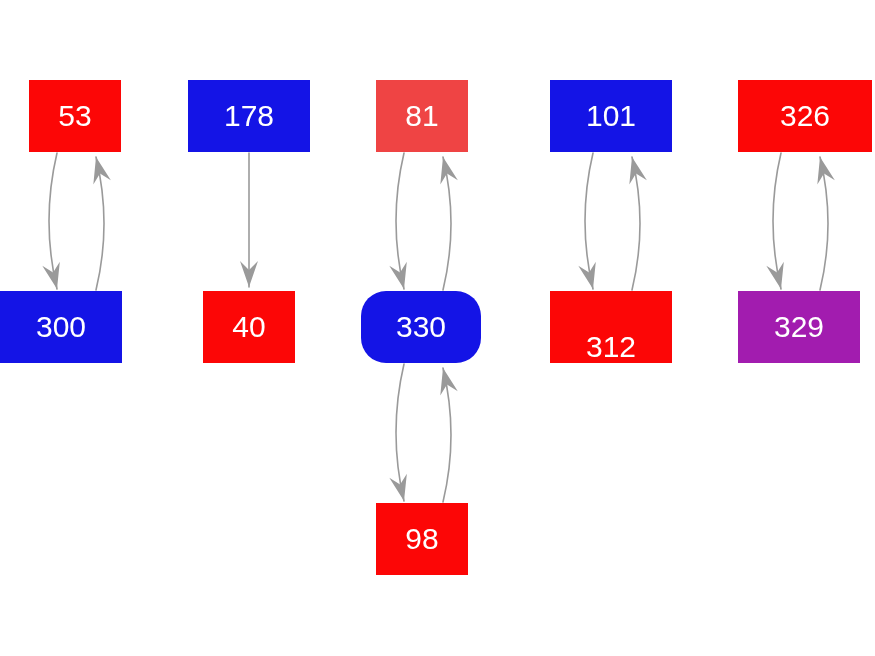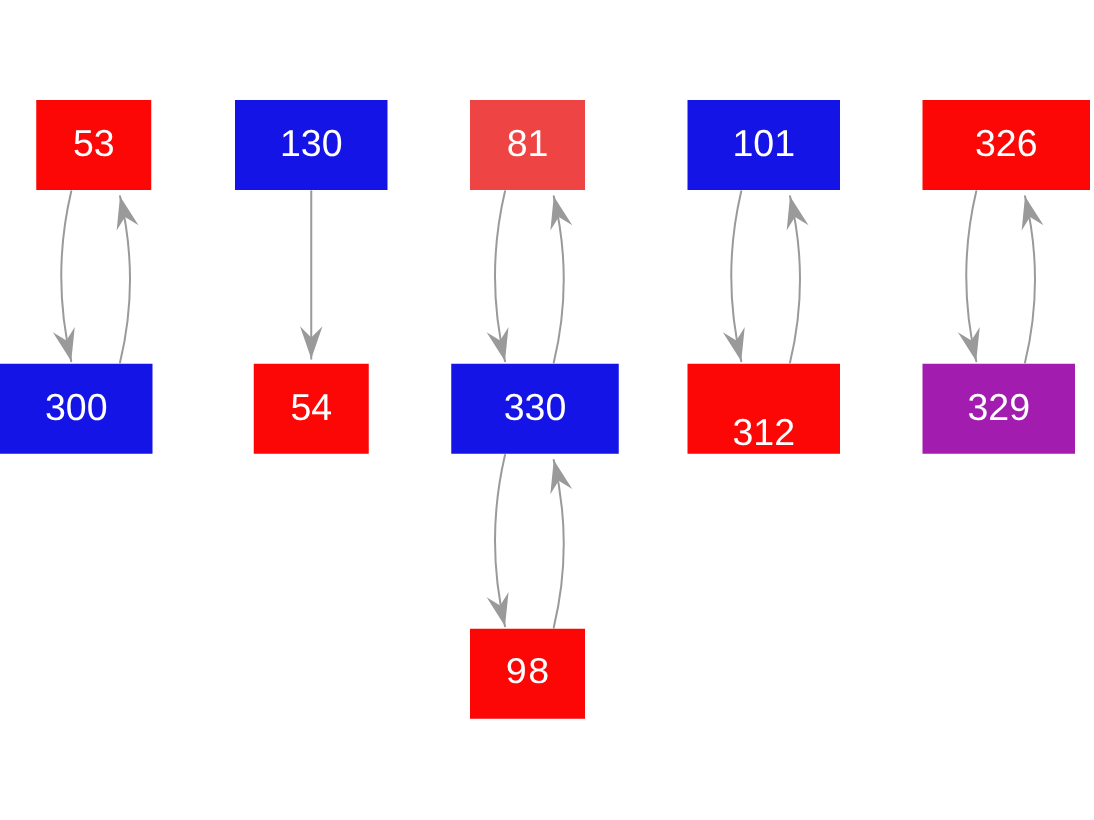--- a/index.html
+++ b/index.html
@@ -57,43 +57,43 @@
         <path d="M820,290 Q836,223.5 820,157" class="edge" stroke="#9a9a9a" marker-end="url(#arrow)"></path>
         <path d="M404,364 Q388,432.5 404,501" class="edge" stroke="#9a9a9a" marker-end="url(#arrow)"></path>
         <path d="M443,502 Q459,435 443,368" class="edge" stroke="#9a9a9a" marker-end="url(#arrow)"></path>
       </g>
   </svg>
   <div>
       <div class="node" style="left: 29px; top: 80px; width: 92px; height: 72px; background: rgb(252, 6, 6);">
         <span class="node-label" style="color: rgb(255, 255, 255);">53</span>
       </div>
       <div class="node" style="left: 188px; top: 80px; width: 122px; height: 72px; background: rgb(20, 20, 230);">
-        <span class="node-label" style="color: rgb(255, 255, 255);">130</span>
+        <span class="node-label" style="color: rgb(255, 255, 255);">178</span>
       </div>
       <div class="node" style="left: 376px; top: 80px; width: 92px; height: 72px; background: #ef4444;">
         <span class="node-label" style="color: rgb(255, 255, 255);">81</span>
       </div>
       <div class="node" style="left: 550px; top: 80px; width: 122px; height: 72px; background: rgb(20, 20, 230);">
         <span class="node-label" style="color: rgb(255, 255, 255);">101</span>
       </div>
       <div class="node" style="left: 738px; top: 80px; width: 134px; height: 72px; background: rgb(252, 6, 6);">
         <span class="node-label" style="color: rgb(255, 255, 255);">326</span>
       </div>
       <div class="node" style="left: 0; top: 291px; width: 122px; height: 72px; background: rgb(20, 20, 230);">
         <span class="node-label" style="color: rgb(255, 255, 255);">300</span>
       </div>
       <div class="node" style="left: 203px; top: 291px; width: 92px; height: 72px; background: rgb(252, 6, 6);">
-        <span class="node-label" style="color: rgb(255, 255, 255);">54</span>
+        <span class="node-label" style="color: rgb(255, 255, 255);">40</span>
       </div>
-      <div class="node" style="left: 361px; top: 291px; width: 134px; height: 72px; background: rgb(20, 20, 230);">
+      <div class="node" style="left: 361px; top: 291px; width: 120px; height: 72px; background: rgb(20, 20, 230); border-radius: 25px;">
         <span class="node-label" style="color: rgb(255, 255, 255);">330</span>
       </div>
       <div class="node" style="left: 550px; top: 291px; width: 122px; height: 72px; background: rgb(252, 6, 6);">
         <span class="node-label" style="color: rgb(255, 255, 255); margin-top: 40px;">312</span>
       </div>
       <div class="node" style="left: 738px; top: 291px; width: 122px; height: 72px; background: #a21caf;">
         <span class="node-label" style="color: rgb(255, 255, 255);">329</span>
       </div>
       <div class="node" style="left: 376px; top: 503px; width: 92px; height: 72px; background: rgb(252, 6, 6);">
-        <span class="node-label" style="color: rgb(255, 255, 255); font-family: Liberation Mono, monospace;">98</span>
+        <span class="node-label" style="color: rgb(255, 255, 255);">98</span>
       </div>
     </div>
 </div>
 
 </body></html>

